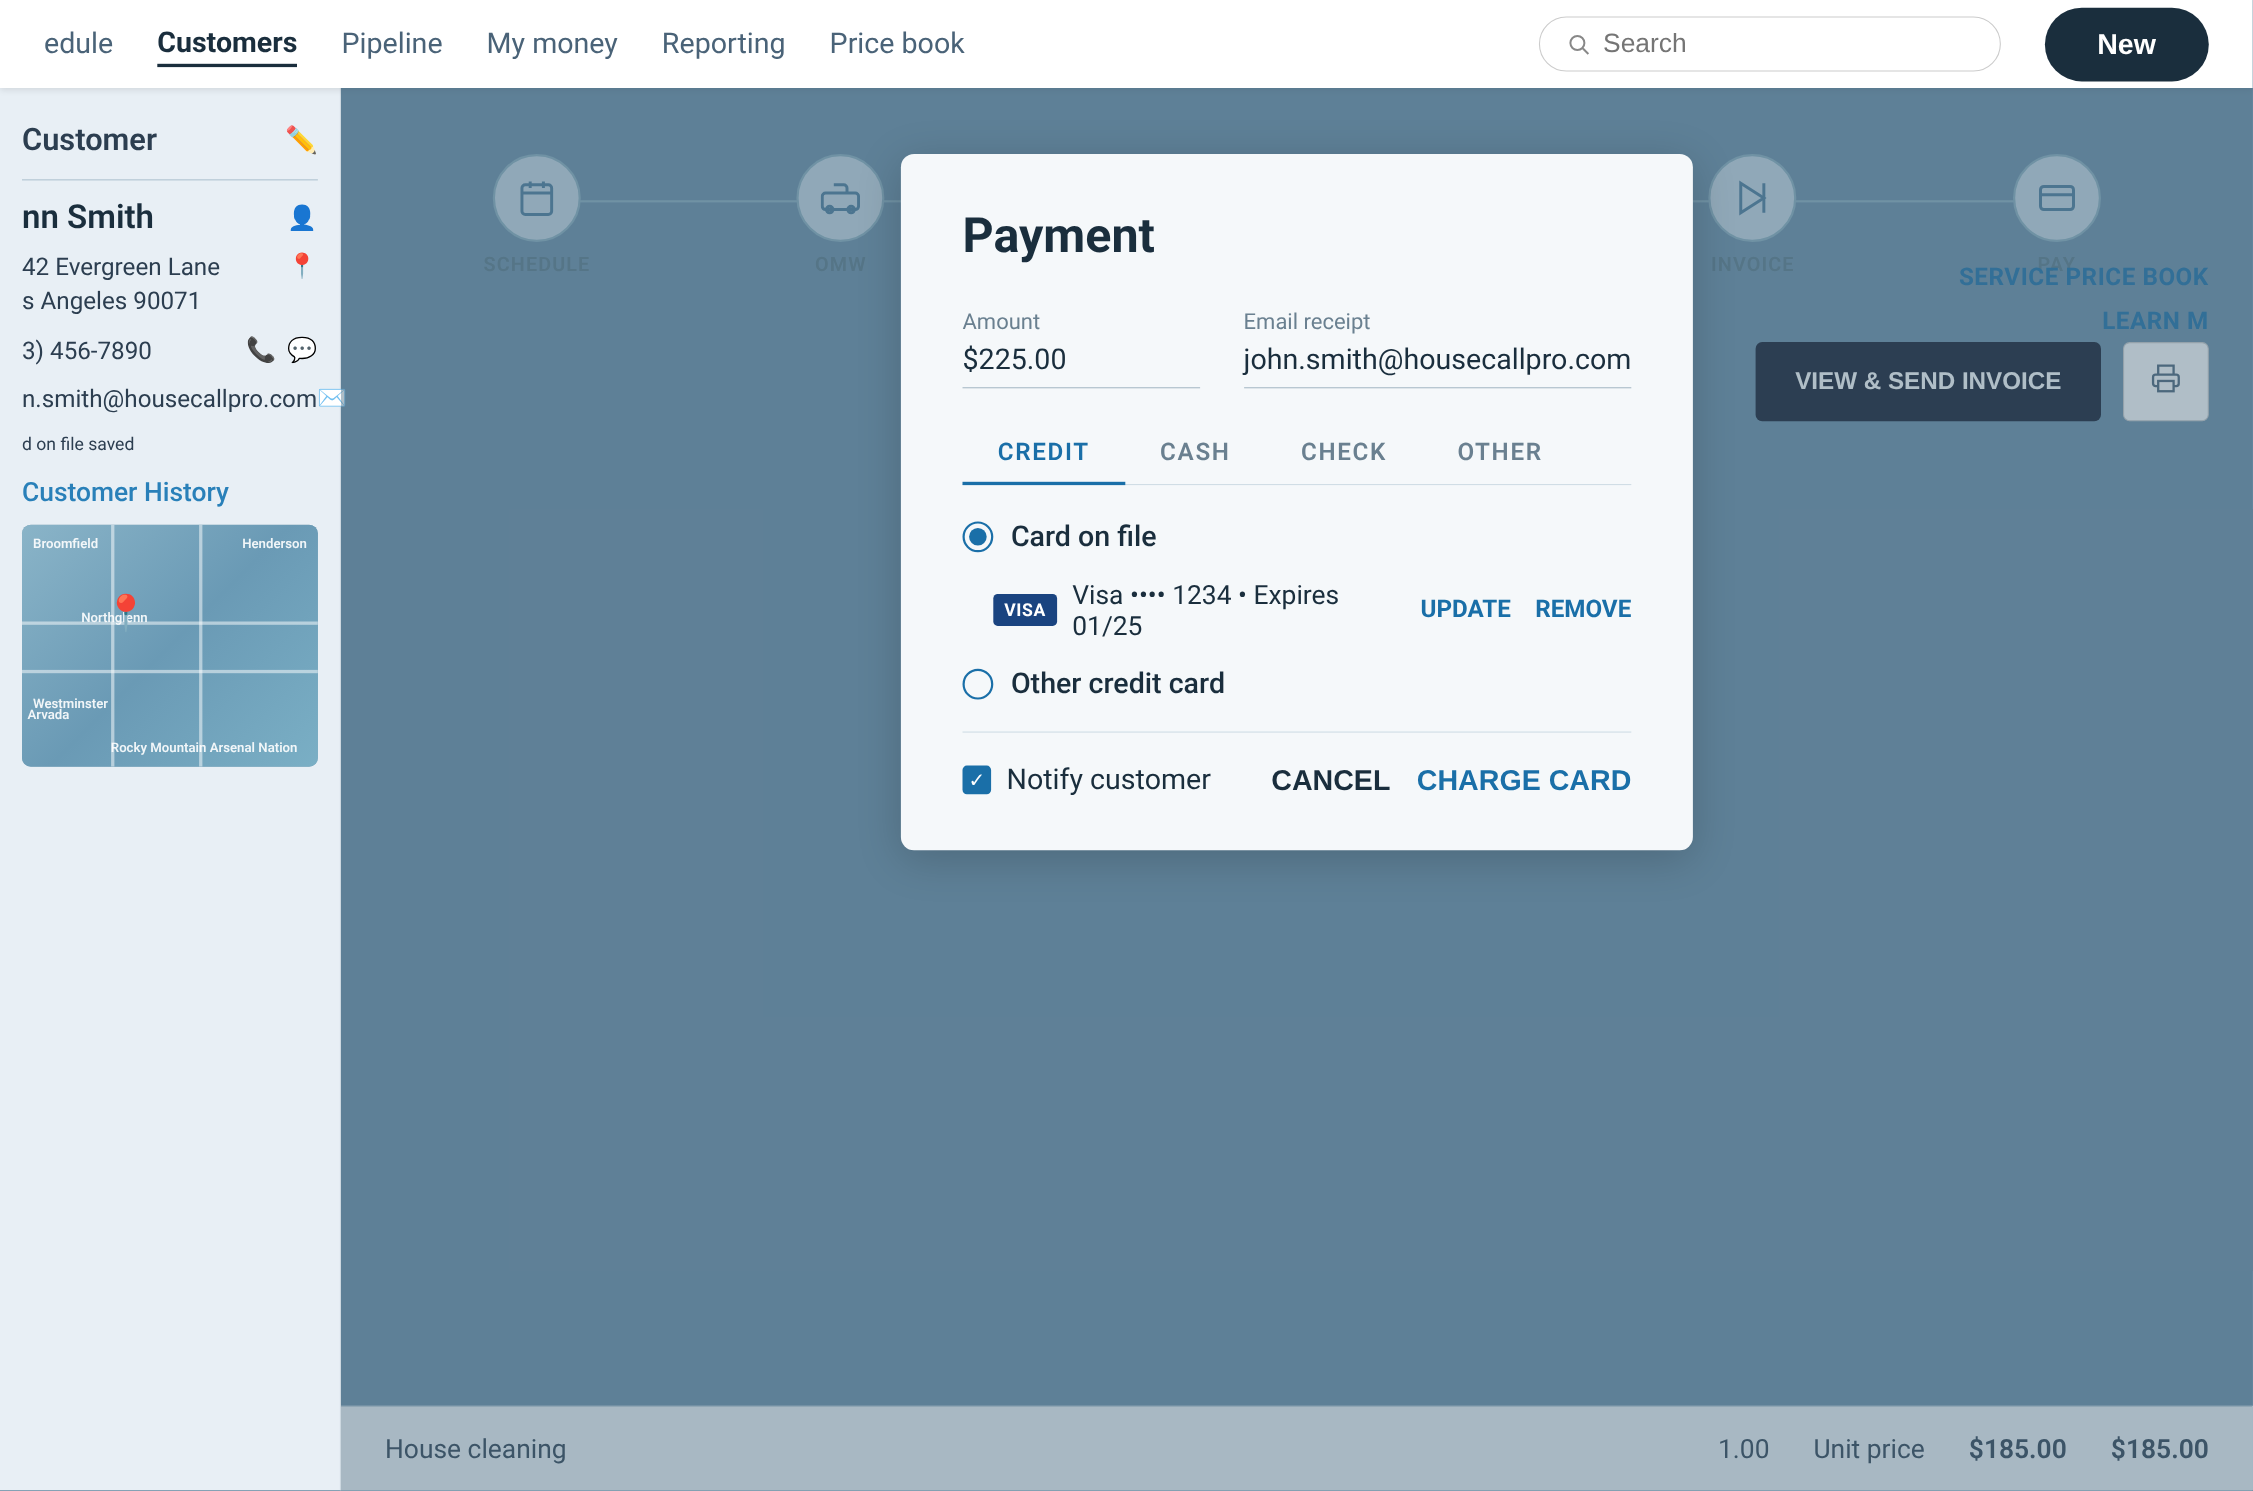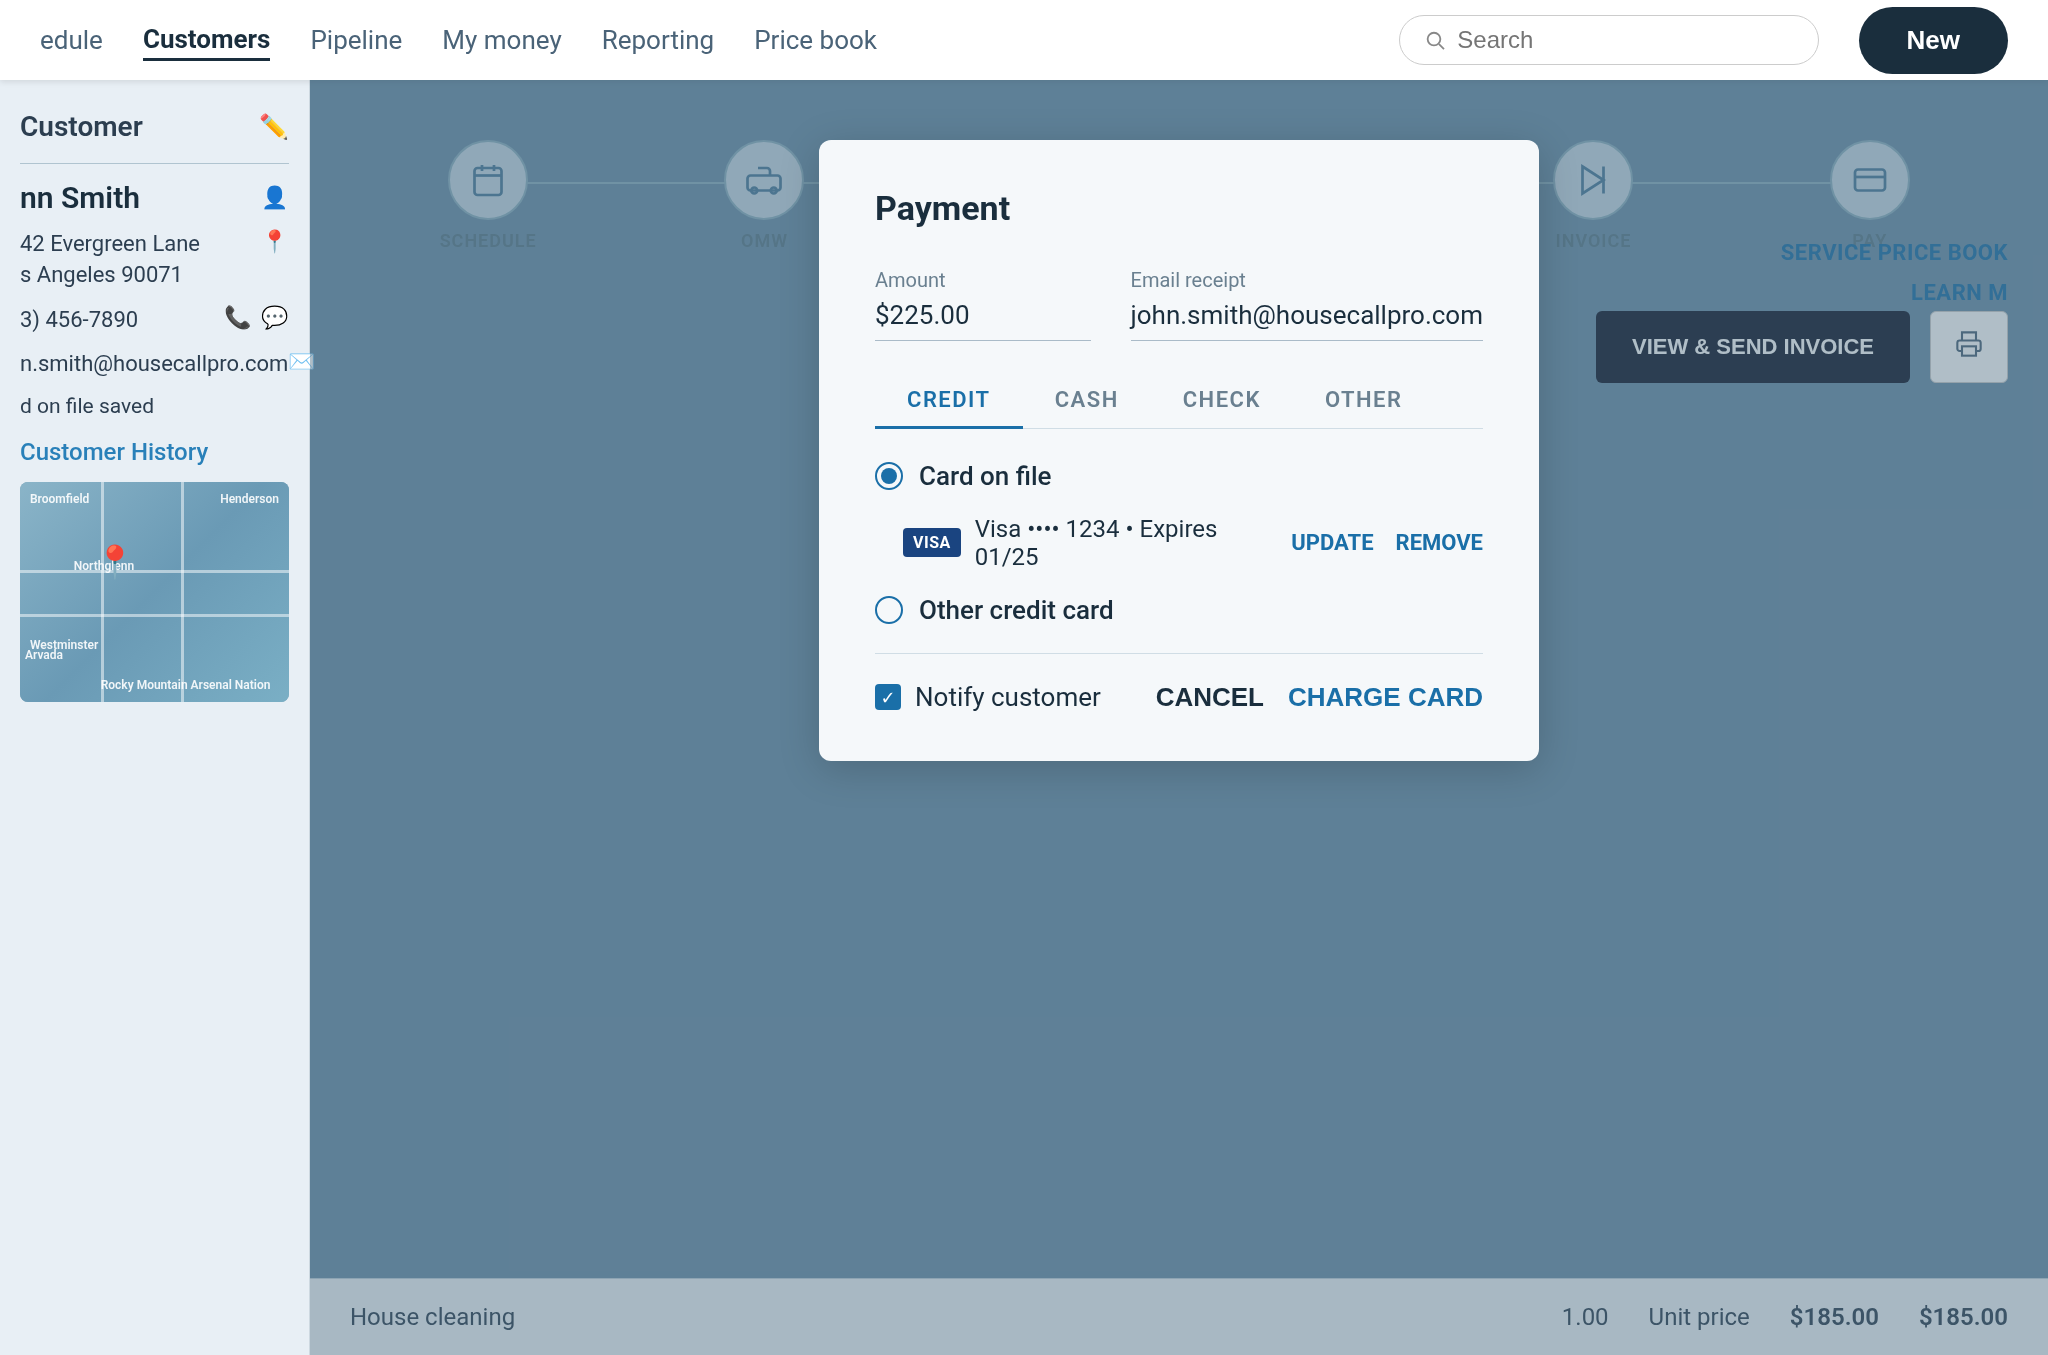--- a/index.html
+++ b/index.html
@@ -118,21 +118,21 @@
     }
     .sidebar-text { font-size: 22px; color: #2c3e50; line-height: 1.4; }
     .sidebar-icon { color: #5a7a8a; font-size: 22px; display: flex; gap: 10px; }
     .sidebar-link {
       font-size: 24px;
       color: #2980b9;
       cursor: pointer;
       margin-top: 20px;
       font-weight: 500;
     }
-    .sidebar-card-text { font-size: 21px; color: #2c3e50; margin-bottom: 14px; }
+    .sidebar-card-text { font-size: 16px; color: #2c3e50; margin-bottom: 14px; }
 
     
     .map-area {
       height: 220px;
       background: #7ba3b8;
       border-radius: 8px;
       overflow: hidden;
       position: relative;
       margin-top: 16px;
     }
@@ -246,21 +246,21 @@
 
     
     .modal {
       background: #f5f8fa;
       border-radius: 12px;
       width: 720px;
       padding: 48px 56px;
       box-shadow: 0 8px 40px rgba(0,0,0,0.18);
     }
     .modal-title {
-      font-size: 34px;
+      font-size: 44px;
       font-weight: 700;
       color: #1a2e3d;
       margin-bottom: 40px;
     }
     .form-row {
       display: flex;
       gap: 40px;
       margin-bottom: 32px;
     }
     .form-group {

